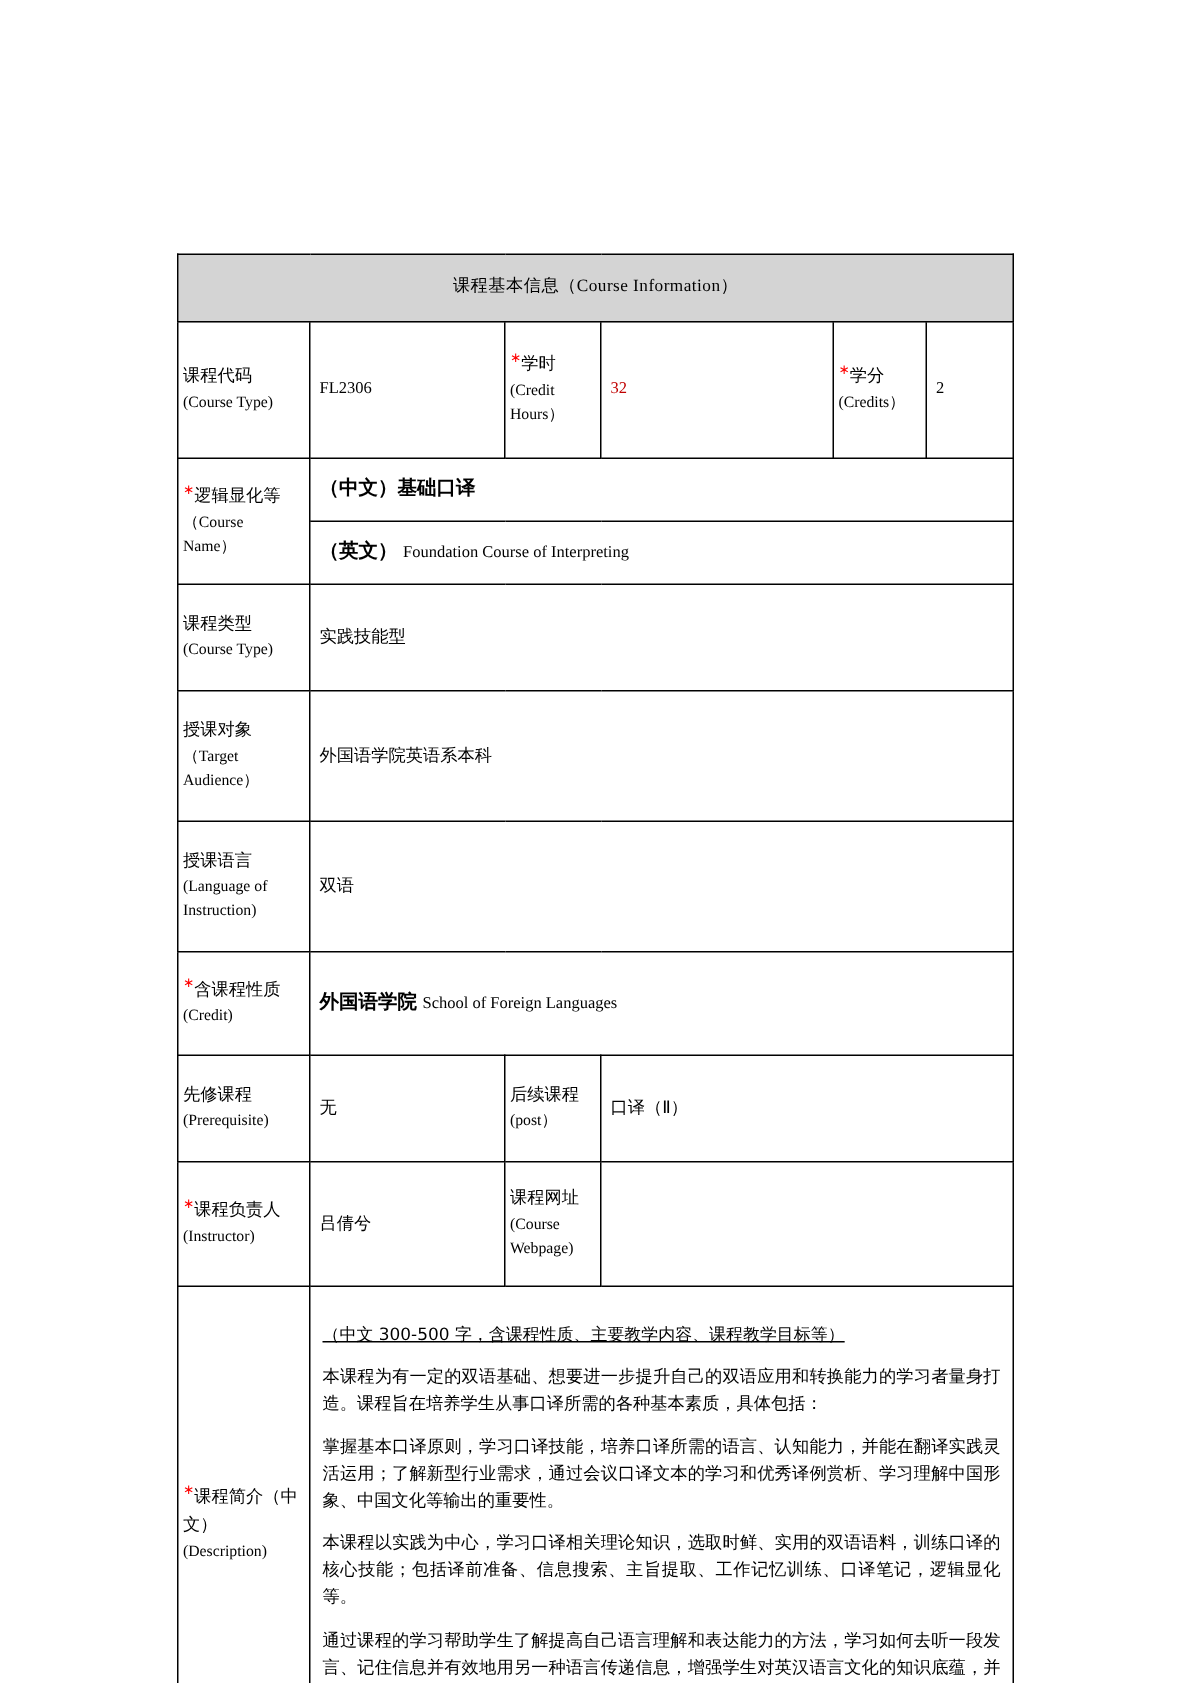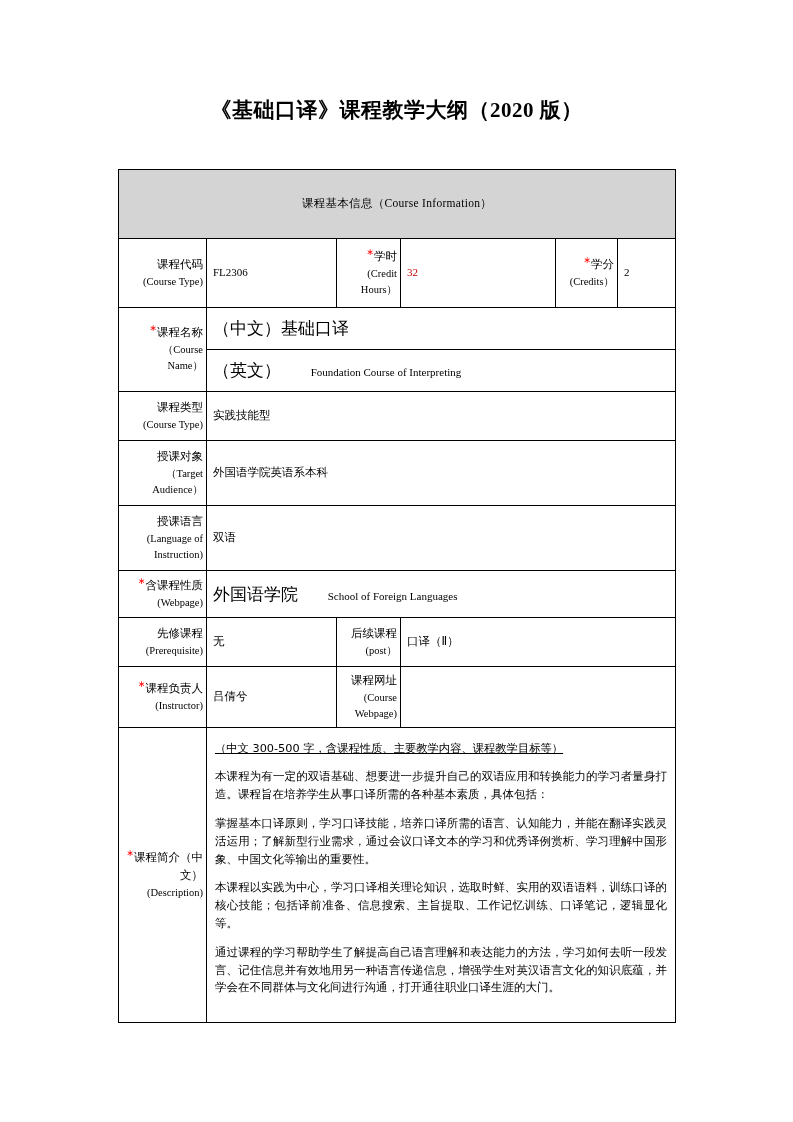--- a/index.html
+++ b/index.html
@@ -36,35 +36,35 @@
   table.info {
     position: absolute;
     left: 118px;
     top: 169px;
     width: 557px;
     border-collapse: collapse;
     table-layout: fixed;
   }
   table.info td {
     border: 1px solid #000000;
-    padding: 12px;
+    padding: 0;
     vertical-align: middle;
     font-size: 11.5px;
     line-height: 1.55;
   }
   .hdr {
     background: #d4d4d4;
     text-align: center;
     font-size: 16.5px;
     height: 44px;
     letter-spacing: 0.3px;
   }
   .lbl {
-    text-align: right;
-    padding: 1px 3px !important;
+    text-align: left;
+    padding: 12px 3px !important;
     font-size: 11.5px;
     line-height: 1.7;
     margin-top: 23px;
   }
   .lbl .cn {
     font-family: "DejaVu Sans", "Liberation Sans", sans-serif;
     font-size: 11.5px;
   }
   .lbl .en {
     font-family: "Liberation Serif", "DejaVu Serif", serif;
@@ -76,26 +76,26 @@
     font-size: 11.5px;
     font-family: "DejaVu Sans", "Liberation Sans", sans-serif;
     vertical-align: middle;
   }
   .val.serif {
     font-family: "Liberation Serif", "DejaVu Serif", serif;
     font-size: 11px;
   }
   .val .mixcn {
     font-family: "DejaVu Sans", "Liberation Sans", sans-serif;
-    font-size: 17px;
+    font-size: 13px;
+    font-weight: bold;
   }
   .val .mixen {
     font-family: "Liberation Serif", "DejaVu Serif", serif;
     font-size: 11px;
-    margin-left: 26px;
   }
   .req {
     color: #ff0000;
     font-size: 9px;
     vertical-align: super;
     line-height: 0;
     font-family: "DejaVu Sans", "Liberation Sans", sans-serif;
   }
   .red {
     color: #c00000;
@@ -118,21 +118,20 @@
   .desc-head {
     font-size: 11.3px;
     text-decoration: underline;
   }
 </style>
 </head>
 <body>
 
 <div class="page">
 
-  <div class="doc-title">《基础口译》课程教学大纲（2020 版）</div>
 
   <table class="info">
     <colgroup>
       <col style="width:88px">
       <col style="width:130px">
       <col style="width:64px">
       <col style="width:155px">
       <col style="width:62px">
       <col style="width:58px">
     </colgroup>
@@ -155,21 +154,21 @@
         <td class="val serif red" style="vertical-align:middle">32</td>
         <td class="lbl">
           <span class="req">∗</span><span class="cn">学分</span>
           <span class="en">(Credits）</span>
         </td>
         <td class="val serif" style="vertical-align:middle">2</td>
       </tr>
 
       <tr>
         <td class="lbl" rowspan="2" style="height:33px">
-          <span class="req">∗</span><span class="cn">课程名称</span>
+          <span class="req">∗</span><span class="cn">逻辑显化等</span>
           <span class="en">（Course</span>
           <span class="en">Name）</span>
         </td>
         <td class="val" colspan="5" style="height:33px">
           <span class="mixcn">（中文）</span><span class="mixcn">基础口译</span>
         </td>
       </tr>
 
       <tr>
         <td class="val" colspan="5" style="height:33px">
@@ -199,21 +198,21 @@
           <span class="cn">授课语言</span>
           <span class="en">(Language of</span>
           <span class="en">Instruction)</span>
         </td>
         <td class="val" colspan="5">双语</td>
       </tr>
 
       <tr>
         <td class="lbl" style="height:44px">
           <span class="req">∗</span><span class="cn">含课程性质</span>
-          <span class="en">(Webpage)</span>
+          <span class="en">(Credit)</span>
         </td>
         <td class="val" colspan="5">
           <span class="mixcn">外国语学院</span> <span class="mixen">School of Foreign Languages</span>
         </td>
       </tr>
 
       <tr>
         <td class="lbl" style="height:46px">
           <span class="cn">先修课程</span>
           <span class="en">(Prerequisite)</span>

